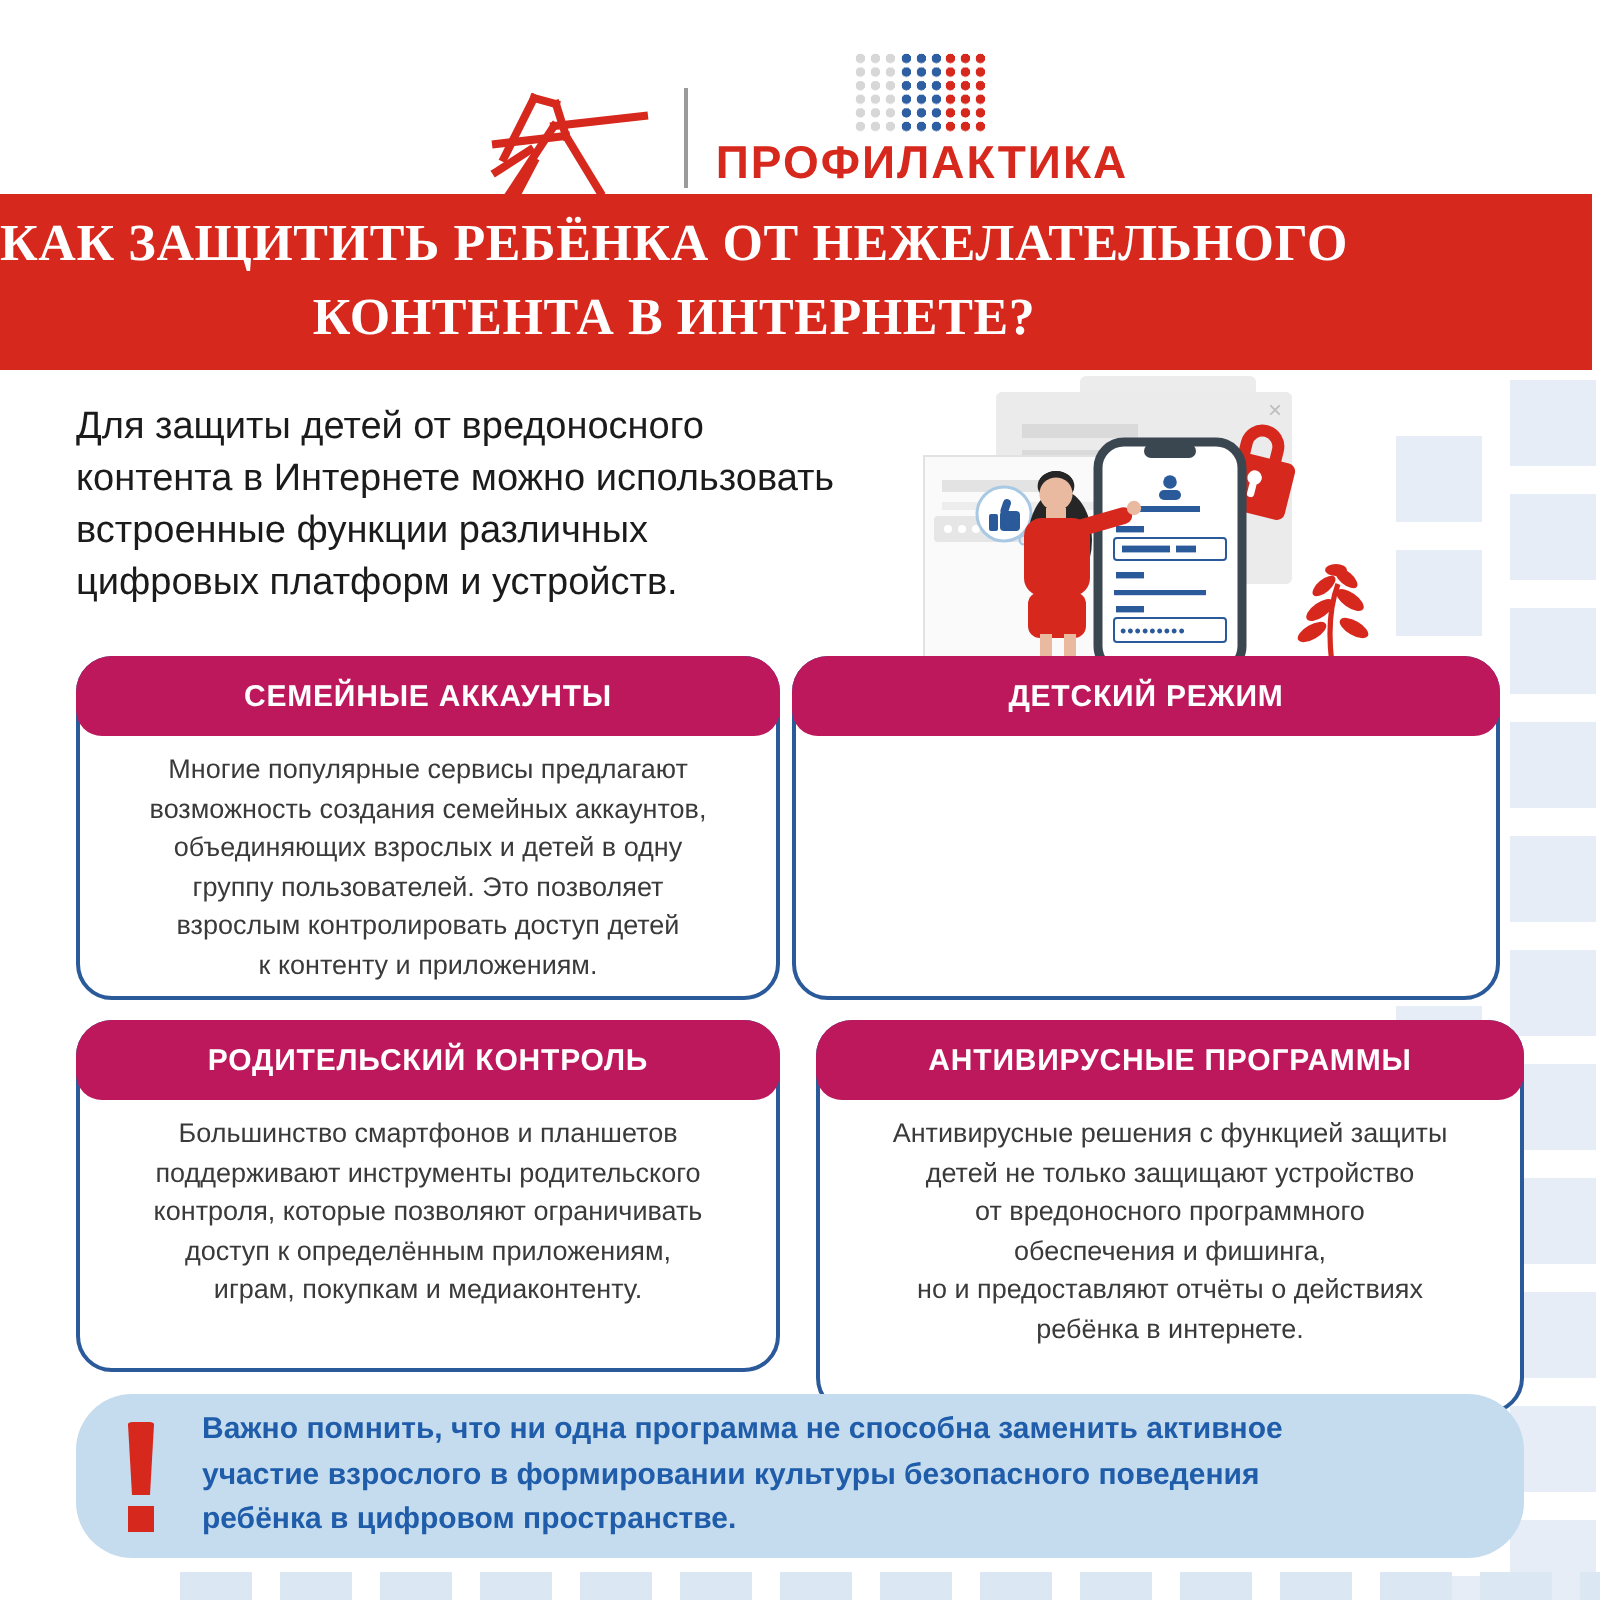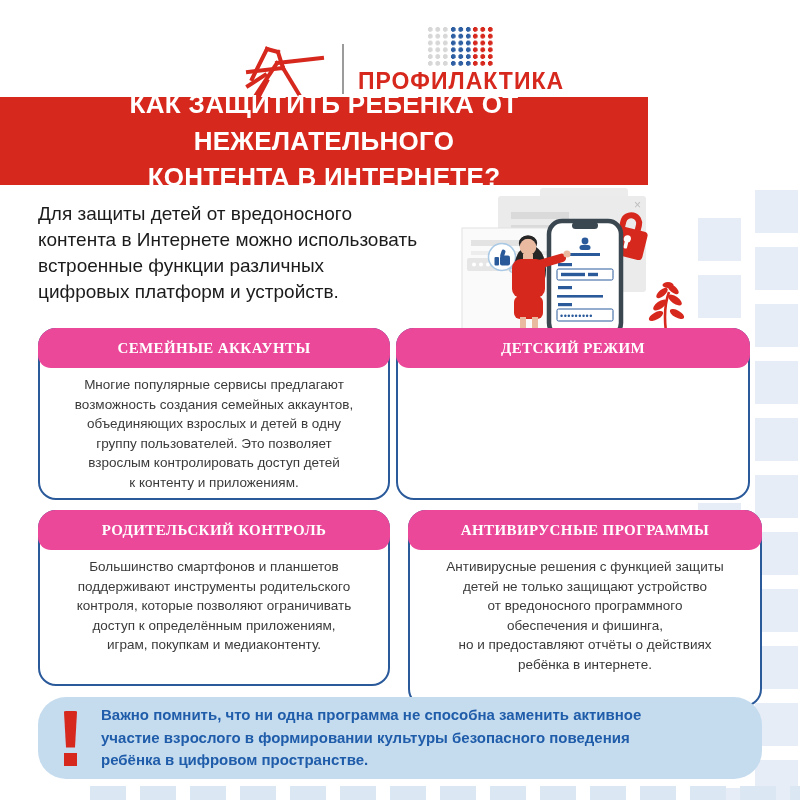--- a/index.html
+++ b/index.html
@@ -17,22 +17,22 @@
   .brand{display:flex;flex-direction:column;align-items:center;}
   .flag{display:flex;width:68px;height:40px;margin-bottom:3px;}
   .flag>div{flex:1;background-size:7.5px 6.8px;background-repeat:repeat;}
   .flag .f-w{background-image:radial-gradient(circle at 3.2px 3.2px,#d7d7d7 2.3px,transparent 2.5px);}
   .flag .f-b{background-image:radial-gradient(circle at 3.2px 3.2px,#2e5fa3 2.3px,transparent 2.5px);}
   .flag .f-r{background-image:radial-gradient(circle at 3.2px 3.2px,#d7281e 2.3px,transparent 2.5px);}
   .brand-name{color:#d7281e;font-weight:bold;font-size:23px;letter-spacing:1px;line-height:1.05;}
   .brand-sub{color:#4a74b0;font-size:13px;letter-spacing:.6px;margin-top:3px;}
   
   .banner{
-    position:absolute;left:0;top:97px;width:648px;height:88px;background:#d7281e;
-    display:flex;align-items:center;justify-content:flex-end;
+    position:absolute;left:0;top:97px;width:796px;height:88px;background:#d7281e;
+    display:flex;align-items:center;justify-content:flex-start;font-family:Liberation Serif, serif;
   }
   .banner h1{
     margin:0;color:#fff;font-size:26px;line-height:1.42;font-weight:bold;
     text-align:center;white-space:pre-line;letter-spacing:.3px;
   }
   
   .sq-col-a{position:absolute;left:755px;top:190px;width:43px;height:610px;
     background:repeating-linear-gradient(to bottom,#e7edf6 0 43px,transparent 43px 57px);}
   .sq-col-b{position:absolute;left:698px;top:218px;width:43px;height:582px;
     background:repeating-linear-gradient(to bottom,#e7edf6 0 43px,transparent 43px 57px);}
@@ -48,22 +48,22 @@
   
   .card{
     position:absolute;background:#fff;border:2px solid #2b5a9b;border-radius:18px;
     box-sizing:border-box;z-index:2;
   }
   .card-1{left:38px;top:328px;width:352px;height:172px;}
   .card-2{left:396px;top:328px;width:354px;height:172px;}
   .card-3{left:38px;top:510px;width:352px;height:176px;}
   .card-4{left:408px;top:510px;width:354px;height:197px;}
   .card-header{
-    position:absolute;left:-2px;right:-2px;top:-2px;height:40px;background:#ec4899;
-    border-radius:18px 18px 13px 13px;display:flex;align-items:center;justify-content:center;font-family:Liberation Serif, serif;
+    position:absolute;left:-2px;right:-2px;top:-2px;height:40px;background:#be185d;
+    border-radius:18px 18px 13px 13px;display:flex;align-items:center;justify-content:center;
   }
   .card-title{color:#fff;font-weight:bold;font-size:15px;letter-spacing:.4px;}
   .card-body{
     position:absolute;left:9px;right:9px;top:45px;text-align:center;
     font-size:13.5px;color:#3a3a3a;line-height:1.45;white-space:pre-line;
   }
   
   .note{
     position:absolute;left:38px;top:697px;width:724px;height:82px;background:#c5dcef;
     border-radius:28px;box-sizing:border-box;display:flex;align-items:center;

